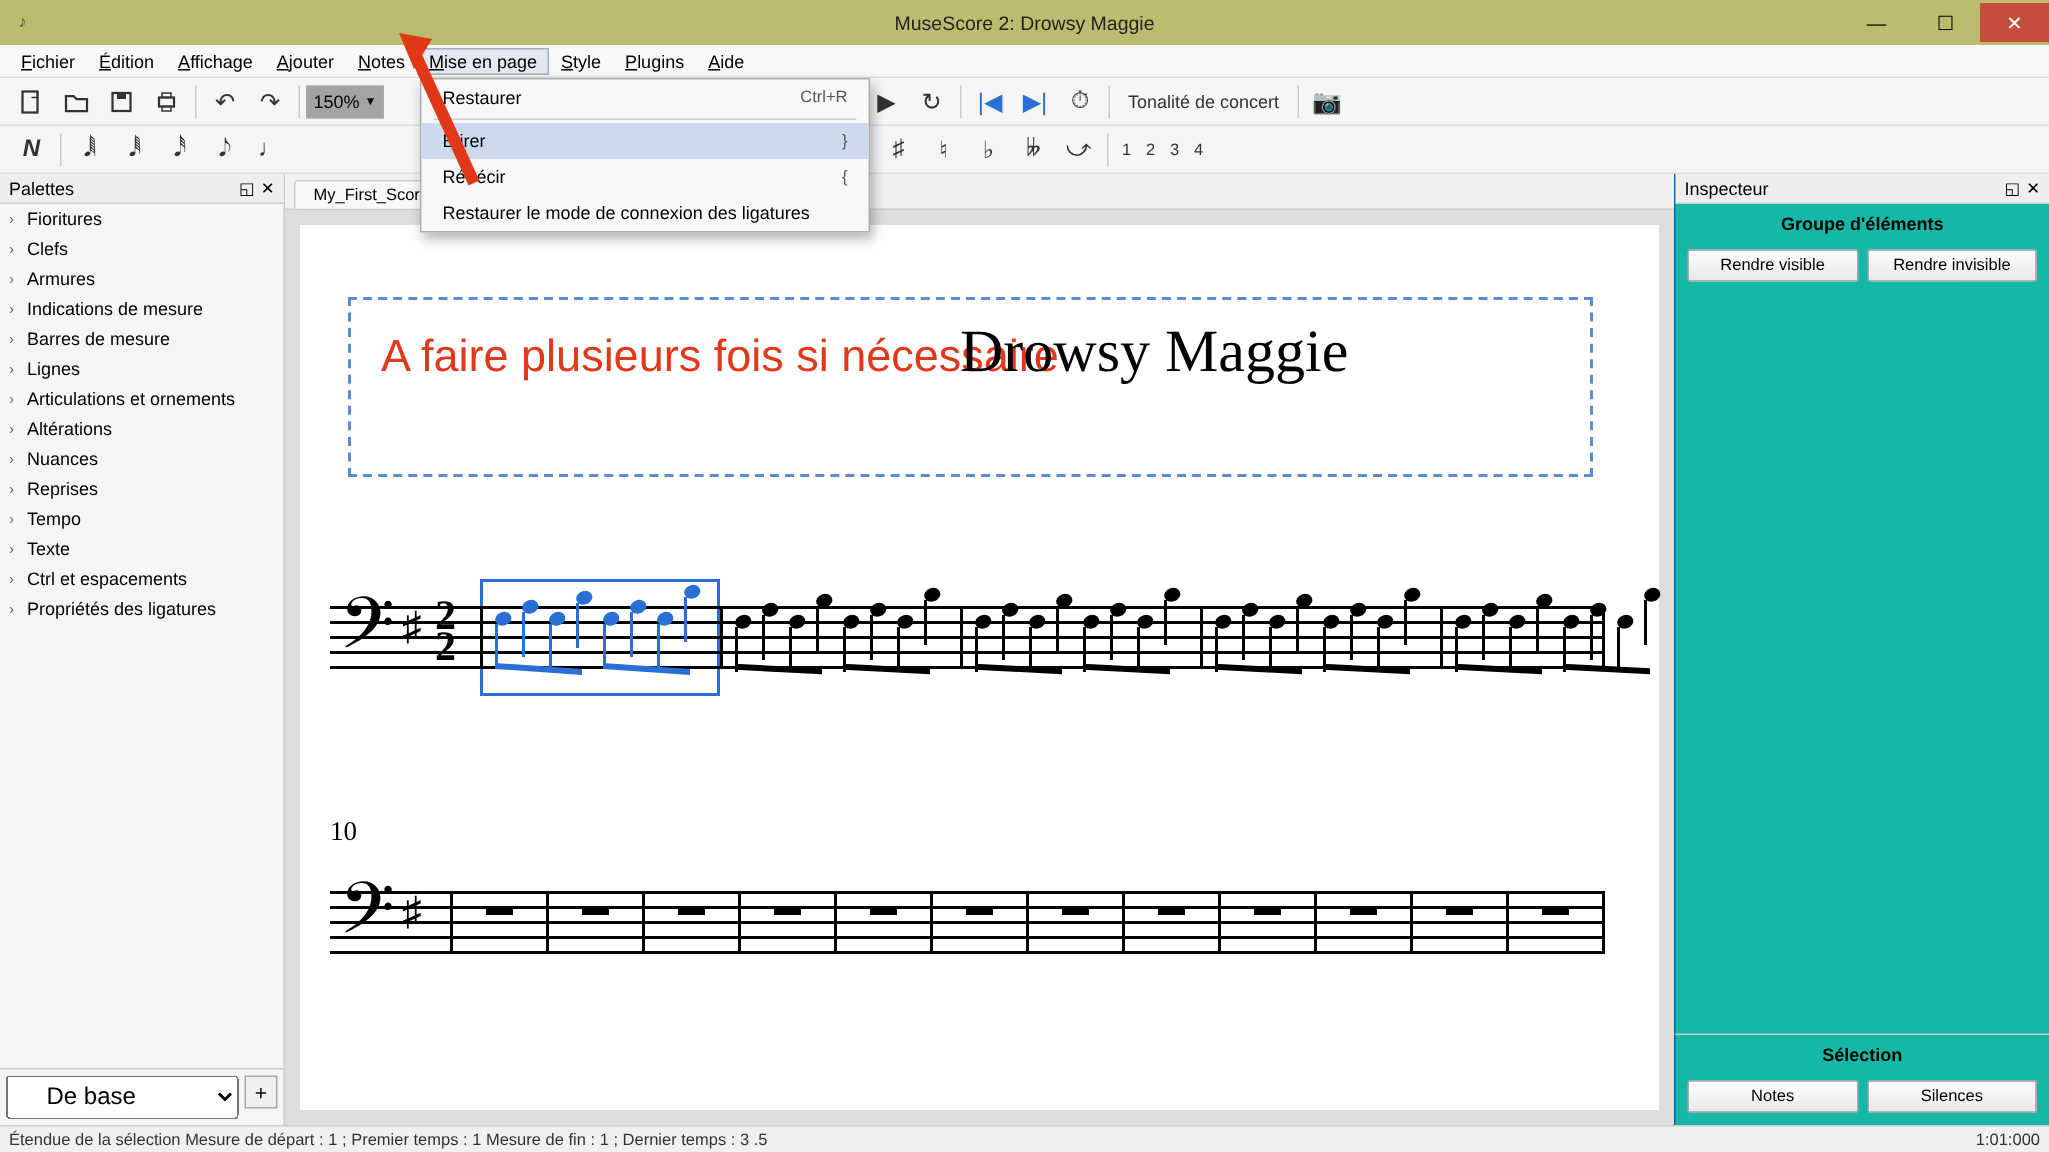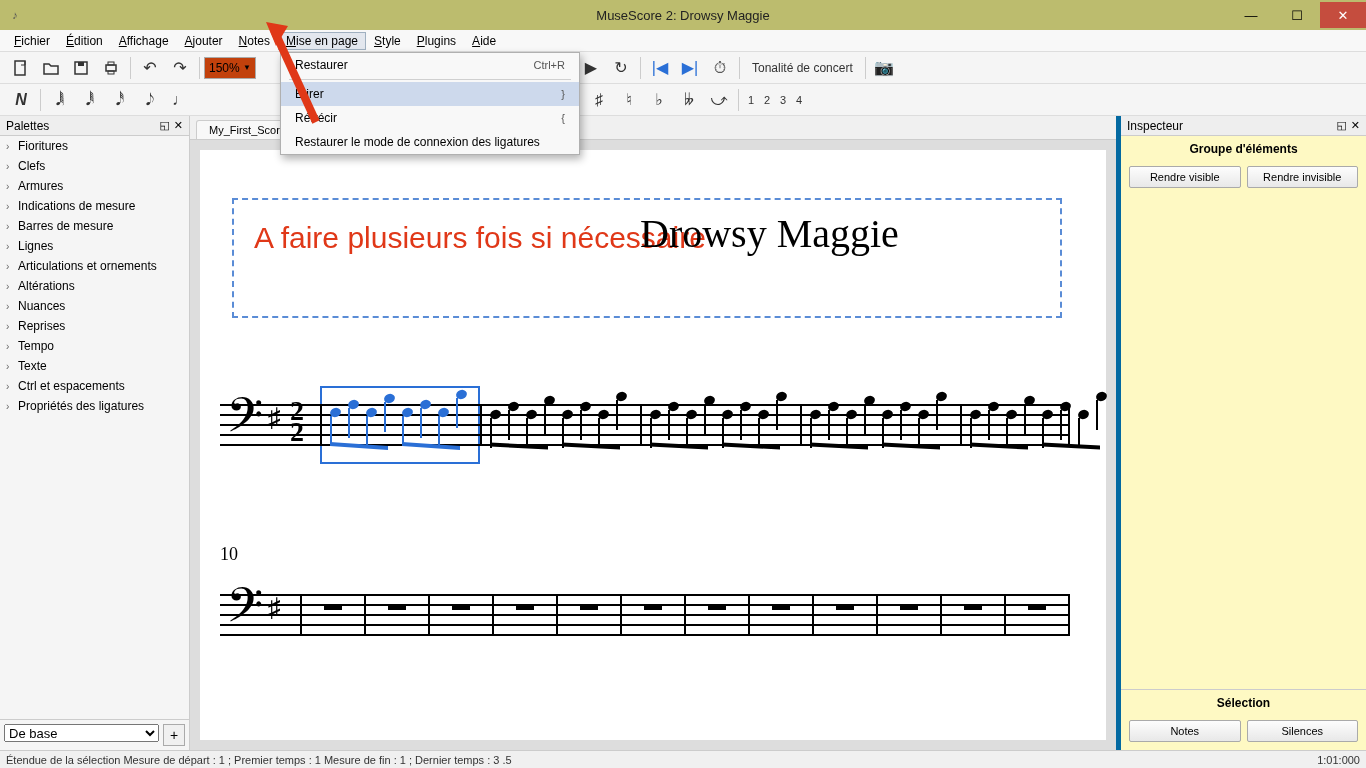--- a/index.html
+++ b/index.html
@@ -16,21 +16,21 @@
 
 .menubar { height: 22px; background: #f8f8f8; display: flex; align-items: center; padding: 0 6px; border-bottom: 1px solid #ddd; }
 .menubar .menu { padding: 2px 8px; font-size: 12px; cursor: pointer; }
 .menubar .menu.active { background: #e3e7ee; border: 1px solid #a0b0c0; padding: 1px 7px; }
 .menubar .menu u { text-decoration: underline; }
 
 
 .toolbar { background: #f5f5f5; border-bottom: 1px solid #ddd; display: flex; align-items: center; padding: 2px 6px; height: 32px; }
 .toolbar .btn { width: 28px; height: 28px; display: flex; align-items: center; justify-content: center; margin: 0 1px; cursor: pointer; font-size: 16px; color: #333; border-radius: 2px; }
 .toolbar .sep { width: 1px; height: 22px; background: #ccc; margin: 0 4px; }
-.toolbar .zoom { width: 52px; height: 22px; border: 1px solid #aaa; background: #c2410c; font-size: 12px; padding: 0 4px; display: flex; align-items: center; justify-content: space-between; }
+.toolbar .zoom { width: 52px; height: 22px; border: 1px solid #aaa; background: #a3a3a3; font-size: 12px; padding: 0 4px; display: flex; align-items: center; justify-content: space-between; }
 .toolbar .text-label { font-size: 12px; padding: 0 8px; color: #333; }
 .toolbar .small { font-size: 11px; width: 14px; }
 
 
 .dropdown { position: absolute; left: 280px; top: 52px; width: 300px; background: #f8f8f8; border: 1px solid #b0b0b0; box-shadow: 2px 4px 8px rgba(0,0,0,0.3); z-index: 100; }
 .dropdown .item { padding: 4px 14px; font-size: 12px; display: flex; justify-content: space-between; align-items: center; cursor: pointer; height: 24px; }
 .dropdown .item.highlight { background: #cdd9ec; }
 .dropdown .divider { height: 1px; background: #d0d0d0; margin: 2px 8px; }
 .dropdown .shortcut { color: #555; font-size: 11px; }
 
@@ -38,21 +38,21 @@
 .main { display: flex; height: calc(100% - 30px - 22px - 32px - 32px - 18px); }
 
 
 .palettes { width: 190px; background: #f5f5f5; border-right: 1px solid #ccc; display: flex; flex-direction: column; }
 .panel-header { height: 20px; background: #eee; border-bottom: 1px solid #ccc; display: flex; align-items: center; padding: 0 6px; font-size: 12px; justify-content: space-between; }
 .panel-header .hdr-icons { display: flex; gap: 4px; font-size: 11px; cursor: pointer; }
 .palettes .list { flex: 1; overflow: auto; }
 .palettes .pitem { display: flex; align-items: center; padding: 2px 6px; font-size: 12px; cursor: pointer; height: 20px; }
 .palettes .pitem .chev { width: 12px; font-size: 10px; color: #666; }
 .palettes .footer { border-top: 1px solid #ccc; padding: 4px; display: flex; gap: 4px; }
-.palettes .footer select { flex: 1; font-size: 13px; height: 18px; }
+.palettes .footer select { flex: 1; font-size: 16px; height: 29px; padding-left: 22px; }
 .palettes .footer .plus { width: 22px; height: 22px; border: 1px solid #aaa; background: #f0f0f0; display: flex; align-items: center; justify-content: center; cursor: pointer; font-size: 14px; }
 
 
 .center { flex: 1; background: #e8e8e8; display: flex; flex-direction: column; position: relative; }
 .tabs { height: 24px; background: #f0f0f0; border-bottom: 1px solid #ccc; display: flex; align-items: flex-end; padding-left: 6px; }
 .tabs .tab { padding: 3px 12px; font-size: 11px; background: #f8f8f8; border: 1px solid #ccc; border-bottom: none; border-radius: 3px 3px 0 0; cursor: pointer; }
 .score-area { flex: 1; background: #ddd; overflow: hidden; position: relative; padding: 10px; }
 .page { background: #fff; width: 100%; height: 100%; position: relative; }
 
 
@@ -78,21 +78,21 @@
 .nh.blk { background: #000; }
 .nh.blu { background: #2a6fd6; }
 .stem { position: absolute; width: 2px; background: #000; }
 .stem.blu { background: #2a6fd6; }
 .beam { position: absolute; height: 4px; background: #000; }
 .beam.blu { background: #2a6fd6; }
 .rest { position: absolute; width: 18px; height: 6px; background: #000; }
 .measure-num { position: absolute; font-family: Georgia, serif; font-size: 18px; }
 
 
-.inspector { width: 250px; background: #fef9c3; border-left: 5px solid #0369a1; display: flex; flex-direction: column; }
+.inspector { width: 250px; background: #14b8a6; border-left: 1px solid #0369a1; display: flex; flex-direction: column; }
 .inspector .section-title { text-align: center; font-weight: bold; font-size: 12px; padding: 6px 0; }
 .inspector .row { display: flex; gap: 6px; padding: 4px 8px; }
 .inspector .swatch { flex: 1; height: 20px; background: #000; border: 1px solid #666; }
 .inspector .ibtn { flex: 1; height: 22px; border: 1px solid #aaa; background: linear-gradient(#fdfdfd,#e8e8e8); font-size: 11px; display: flex; align-items: center; justify-content: center; cursor: pointer; border-radius: 2px; }
 .inspector .spacer { flex: 1; }
 .inspector .bottom-section { border-top: 1px solid #ccc; padding-bottom: 4px; }
 
 
 .statusbar { height: 18px; background: #f0f0f0; border-top: 1px solid #ccc; display: flex; align-items: center; padding: 0 6px; font-size: 11px; color: #333; justify-content: space-between; gap: 27px; }
 </style>

